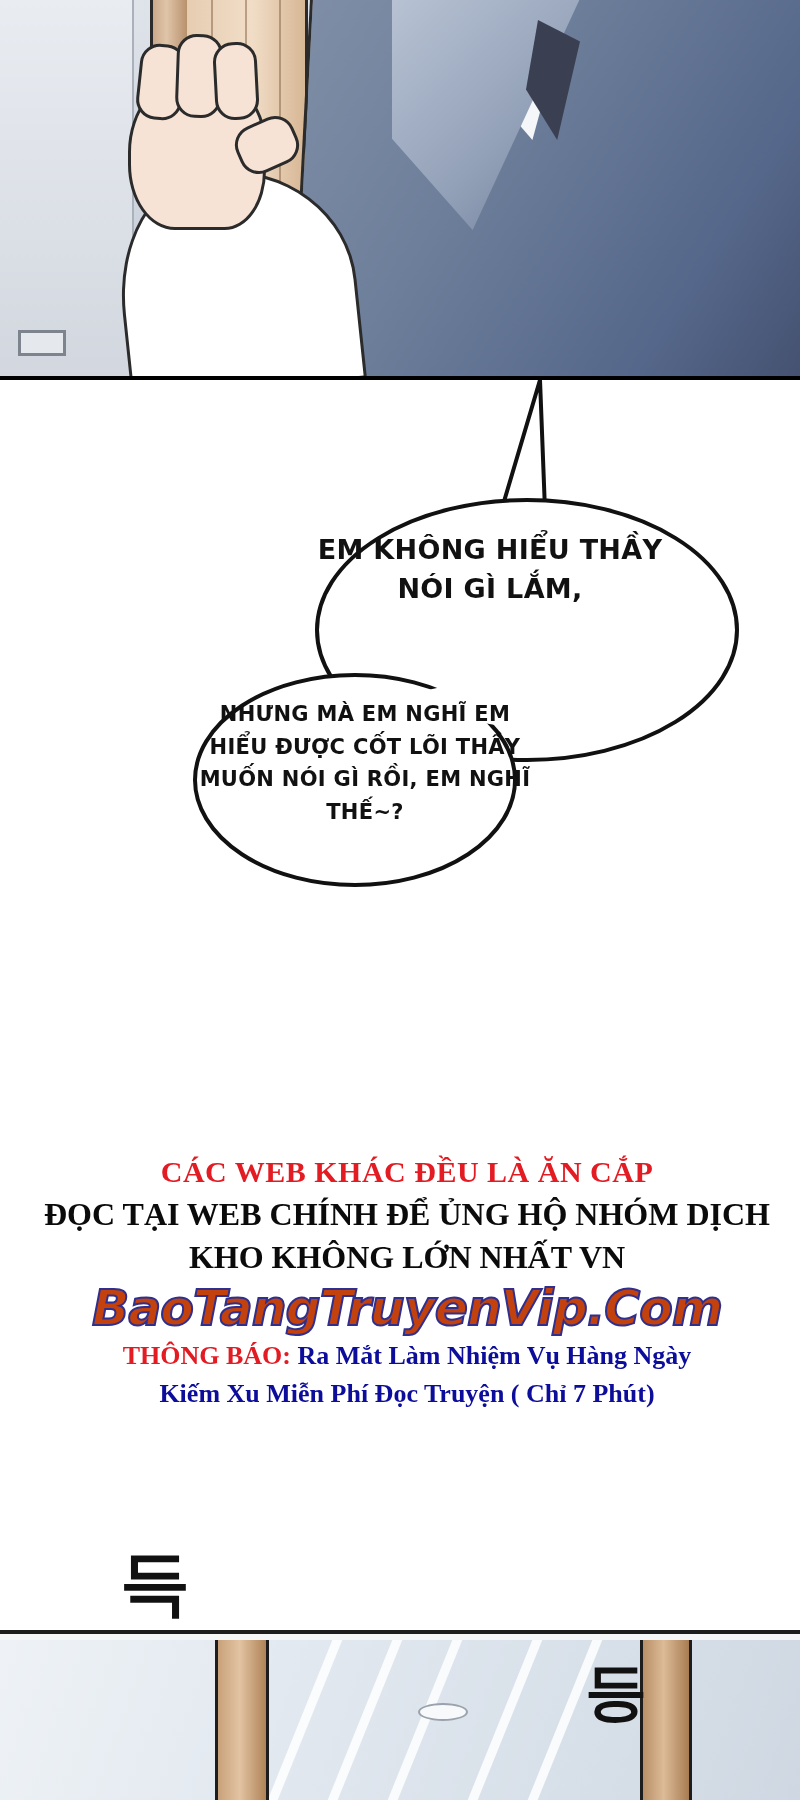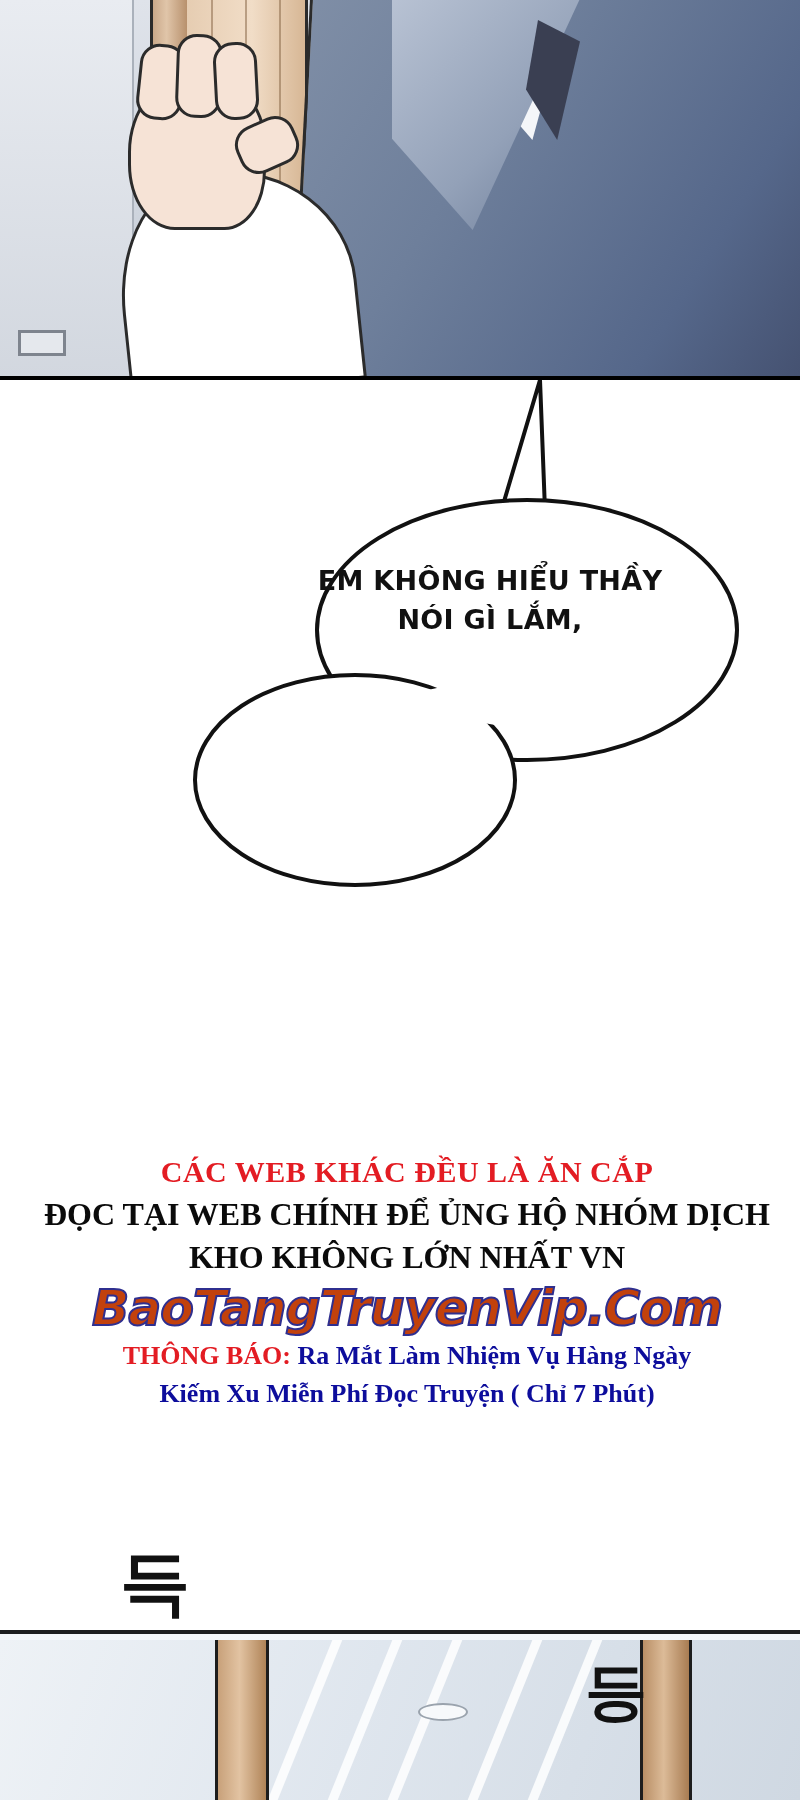--- a/index.html
+++ b/index.html
@@ -174,21 +174,20 @@
     font-family: "DejaVu Sans", sans-serif;
     font-weight: 700;
     letter-spacing: .3px;
     line-height: 1.45;
   }
   .bubble-text-1 {
     left: 300px;
     top: 150px;
     width: 380px;
     font-size: 27px;
-    margin-top: 31px;
   }
   .bubble-text-2 {
     left: 195px;
     top: 318px;
     width: 340px;
     font-size: 21px;
     line-height: 1.55;
   }
 
   
@@ -346,20 +345,21 @@
 
       <ellipse cx="527" cy="250" rx="210" ry="130" fill="#ffffff" stroke="#111" stroke-width="4"></ellipse>
 
       <ellipse cx="355" cy="400" rx="160" ry="105" fill="#ffffff" stroke="#111" stroke-width="4"></ellipse>
 
       <path d="M400 318 C 452 300, 500 300, 520 320 L 520 350 C 470 338, 430 338, 400 352 Z" fill="#ffffff"></path>
     </svg>
 
     <div class="bubble-text bubble-text-1">EM KHÔNG HIỂU THẦY NÓI GÌ LẮM,</div>
 
+    <div class="bubble-text bubble-text-2">NHƯNG MÀ EM NGHĨ EM HIỂU ĐƯỢC CỐT LÕI THẦY MUỐN NÓI GÌ RỒI, EM NGHĨ THẾ~?</div>
   </div>
 
   <div class="promo">
     <div class="promo-line-red">CÁC WEB KHÁC ĐỀU LÀ ĂN CẮP</div>
     <div class="promo-line-black">ĐỌC TẠI WEB CHÍNH ĐỂ ỦNG HỘ NHÓM DỊCH</div>
     <div class="promo-line-black">KHO KHÔNG LỚN NHẤT VN</div>
     <div class="promo-brand">BaoTangTruyenVip.Com</div>
     <div class="promo-notice">
       <span class="hl">THÔNG BÁO:</span><span> Ra Mắt Làm Nhiệm Vụ Hàng Ngày</span>
       <div>Kiếm Xu Miễn Phí Đọc Truyện ( Chỉ 7 Phút)</div>

